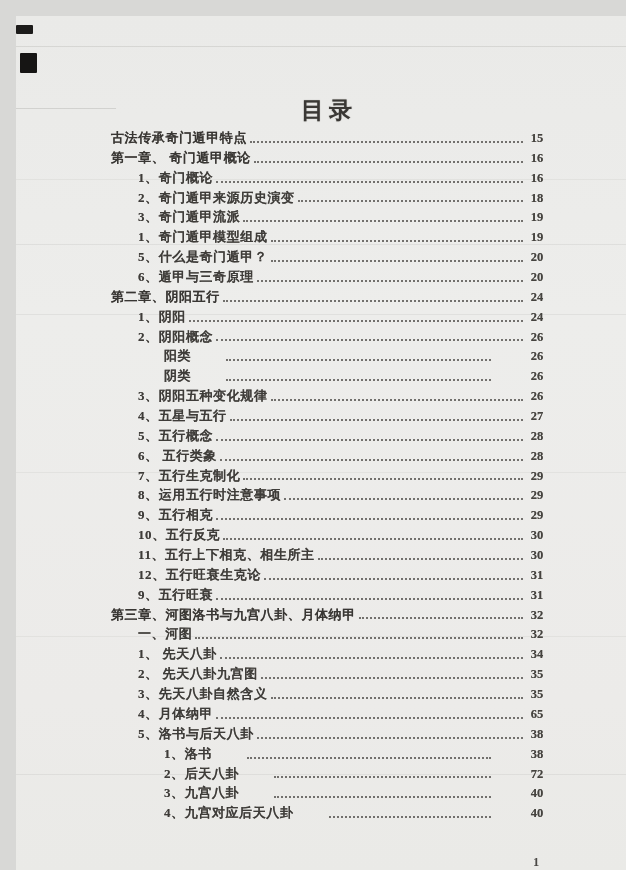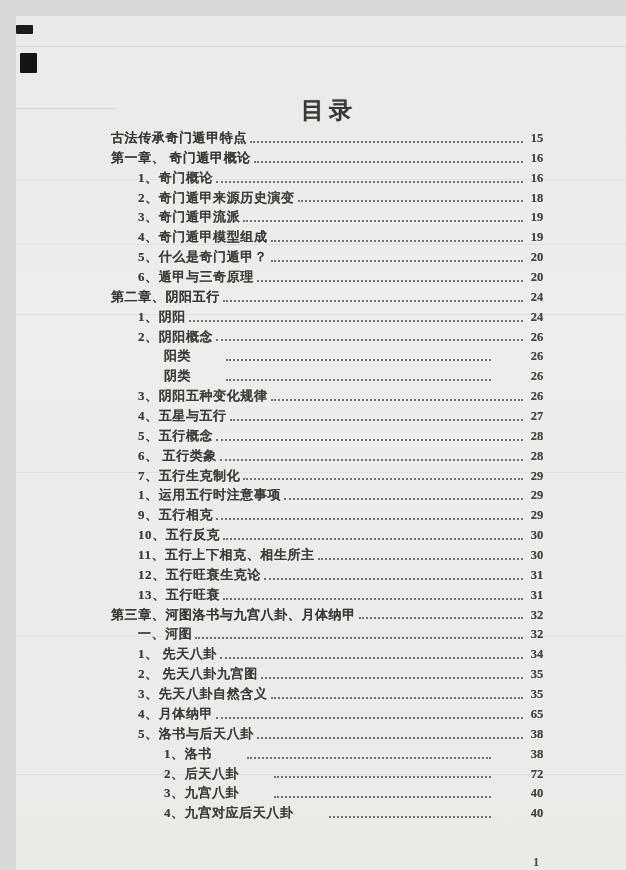--- a/index.html
+++ b/index.html
@@ -136,21 +136,21 @@
         <span class="lab">2、奇门遁甲来源历史演变</span>
         <span class="leader"></span>
         <span class="pg">18</span>
       </div>
       <div class="row lvl1">
         <span class="lab">3、奇门遁甲流派</span>
         <span class="leader"></span>
         <span class="pg">19</span>
       </div>
       <div class="row lvl1">
-        <span class="lab">4、奇门遁甲模型组成</span>
+        <span class="lab">1、奇门遁甲模型组成</span>
         <span class="leader"></span>
         <span class="pg">19</span>
       </div>
       <div class="row lvl1">
         <span class="lab">5、什么是奇门遁甲？</span>
         <span class="leader"></span>
         <span class="pg">20</span>
       </div>
       <div class="row lvl1">
         <span class="lab">6、遁甲与三奇原理</span>
@@ -201,21 +201,21 @@
         <span class="lab">6、 五行类象</span>
         <span class="leader"></span>
         <span class="pg">28</span>
       </div>
       <div class="row lvl1">
         <span class="lab">7、五行生克制化</span>
         <span class="leader"></span>
         <span class="pg">29</span>
       </div>
       <div class="row lvl1">
-        <span class="lab">1、运用五行时注意事项</span>
+        <span class="lab">8、运用五行时注意事项</span>
         <span class="leader"></span>
         <span class="pg">29</span>
       </div>
       <div class="row lvl1">
         <span class="lab">9、五行相克</span>
         <span class="leader"></span>
         <span class="pg">29</span>
       </div>
       <div class="row lvl1">
         <span class="lab">10、五行反克</span>
@@ -226,21 +226,21 @@
         <span class="lab">11、五行上下相克、相生所主</span>
         <span class="leader"></span>
         <span class="pg">30</span>
       </div>
       <div class="row lvl1">
         <span class="lab">12、五行旺衰生克论</span>
         <span class="leader"></span>
         <span class="pg">31</span>
       </div>
       <div class="row lvl1">
-        <span class="lab">13、五行旺衰</span>
+        <span class="lab">9、五行旺衰</span>
         <span class="leader"></span>
         <span class="pg">31</span>
       </div>
       <div class="row lvl0">
         <span class="lab">第三章、河图洛书与九宫八卦、月体纳甲</span>
         <span class="leader"></span>
         <span class="pg">32</span>
       </div>
       <div class="row lvl1">
         <span class="lab">一、河图</span>

